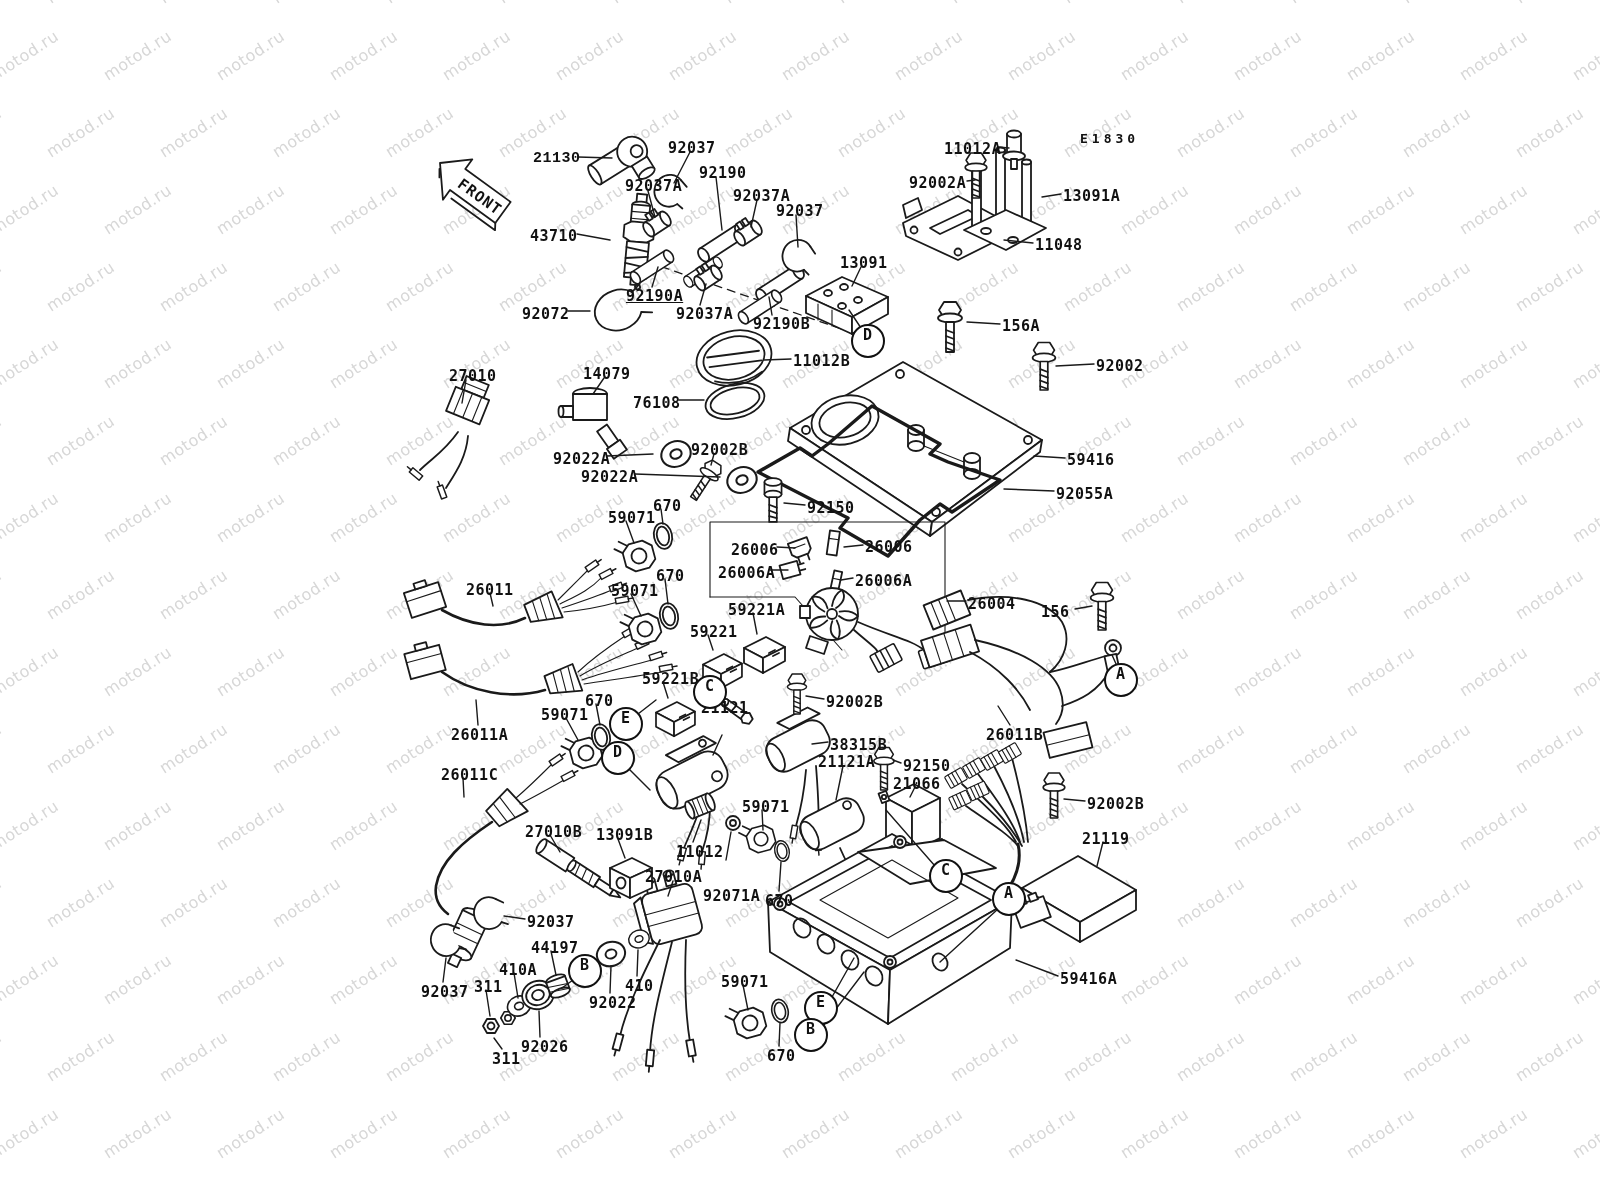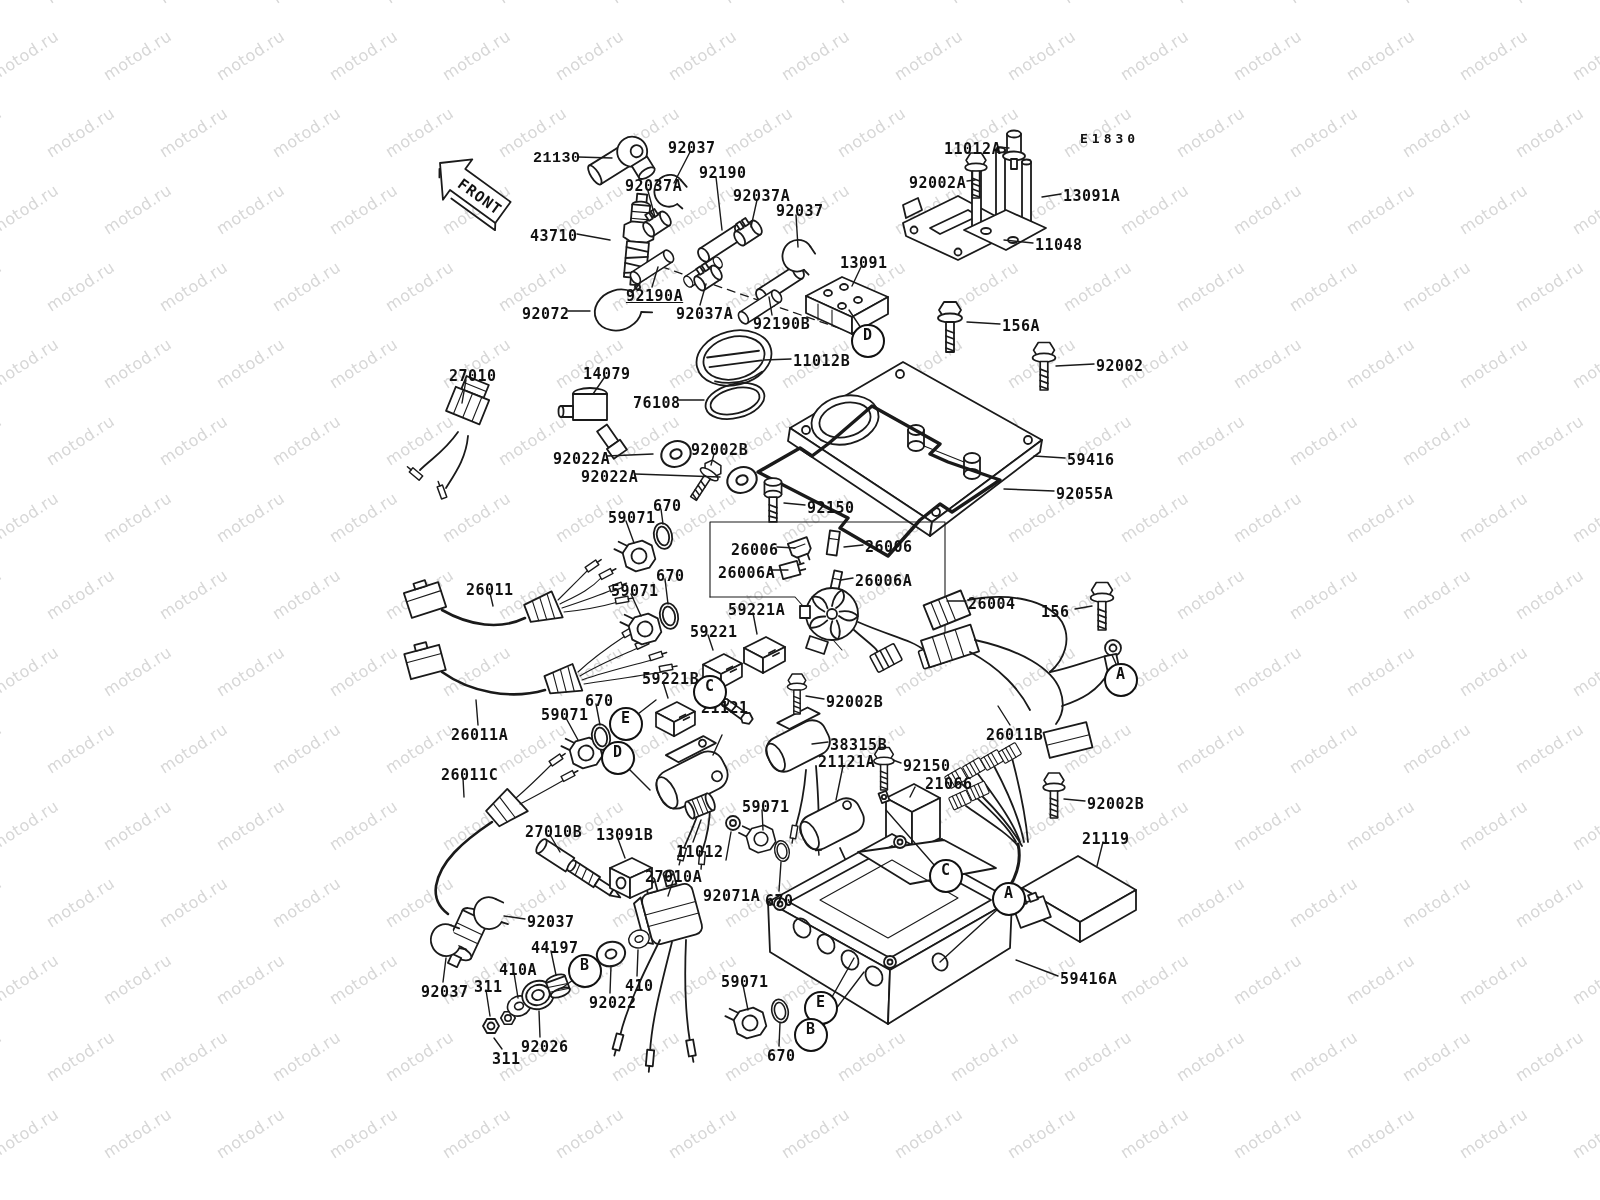--- a/index.html
+++ b/index.html
@@ -982,21 +982,21 @@
       <div class="plabel" style="left: 585px; top: 692px;">670</div>
       <div class="plabel" style="left: 826px; top: 693px;">92002B</div>
       <div class="plabel" style="left: 541px; top: 706px;">59071</div>
       <div class="plabel" style="left: 701px; top: 699px;">21121</div>
       <div class="plabel" style="left: 451px; top: 726px;">26011A</div>
       <div class="plabel" style="left: 986px; top: 726px;">26011B</div>
       <div class="plabel" style="left: 830px; top: 736px;">38315B</div>
       <div class="plabel" style="left: 903px; top: 757px;">92150</div>
       <div class="plabel" style="left: 818px; top: 753px;">21121A</div>
       <div class="plabel" style="left: 441px; top: 766px;">26011C</div>
-      <div class="plabel" style="left: 893px; top: 775px; margin-left: 32px;">21066</div>
+      <div class="plabel" style="left: 893px; top: 775px;">21066</div>
       <div class="plabel" style="left: 1087px; top: 795px;">92002B</div>
       <div class="plabel" style="left: 742px; top: 798px;">59071</div>
       <div class="plabel" style="left: 525px; top: 823px;">27010B</div>
       <div class="plabel" style="left: 596px; top: 826px;">13091B</div>
       <div class="plabel" style="left: 1082px; top: 830px;">21119</div>
       <div class="plabel" style="left: 676px; top: 843px;">11012</div>
       <div class="plabel" style="left: 703px; top: 887px;">92071A</div>
       <div class="plabel" style="left: 645px; top: 868px;">27010A</div>
       <div class="plabel" style="left: 765px; top: 892px;">670</div>
       <div class="plabel" style="left: 527px; top: 913px;">92037</div>

